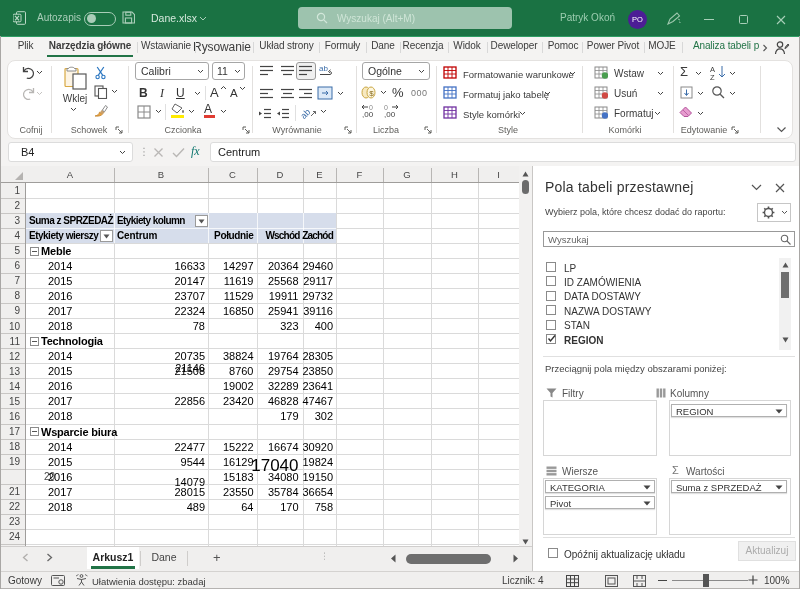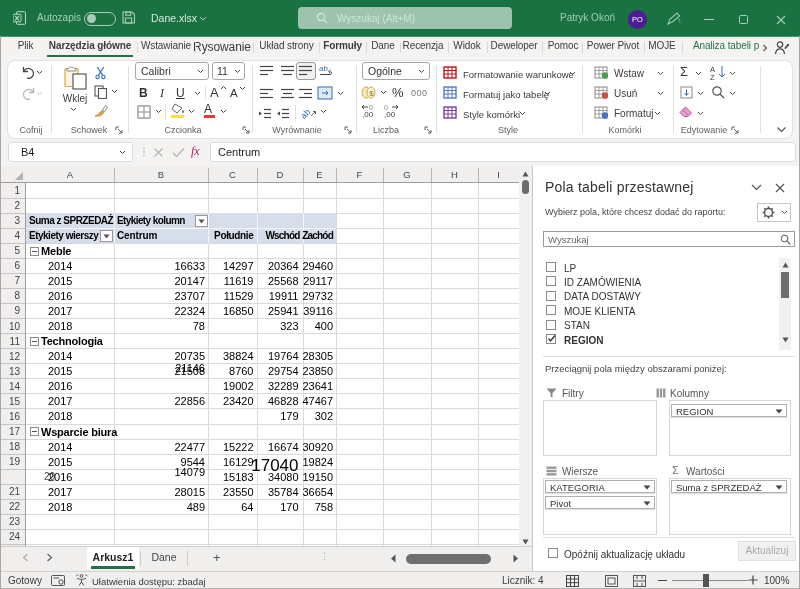--- a/index.html
+++ b/index.html
@@ -45,21 +45,21 @@
 <div class="abs" style="left:739px;top:15px;width:9px;height:9px;border:1px solid #a8cfb8;border-radius:1.5px;"></div>
 <svg class="abs" style="left:776px;top:15px;" width="10" height="10" viewBox="0 0 10 10">
       <path d="M1 1 L9 9 M9 1 L1 9" stroke="#a8cfb8" stroke-width="1.1"></path>
     </svg>
 <div class="abs" style="left:0;top:36px;width:800px;height:21px;background:#f4f3f2;border-top:1px solid #2e9e64;"></div>
 <div class="abs" style="left:-49.5px;top:40px;width:150px;text-align:center;font-size:10px;letter-spacing:-0.1px;color:#3c3c3c;font-weight:normal;">Plik</div>
 <div class="abs" style="left:15.0px;top:40px;width:150px;text-align:center;font-size:10px;letter-spacing:-0.1px;color:#3c3c3c;font-weight:bold;">Narzędzia główne</div>
 <div class="abs" style="left:91.0px;top:40px;width:150px;text-align:center;font-size:10px;letter-spacing:-0.1px;color:#3c3c3c;font-weight:normal;">Wstawianie</div>
 <div class="abs" style="left:147.0px;top:40px;width:150px;text-align:center;font-size:12px;letter-spacing:-0.1px;color:#3c3c3c;font-weight:normal;">Rysowanie</div>
 <div class="abs" style="left:211.5px;top:40px;width:150px;text-align:center;font-size:10px;letter-spacing:-0.1px;color:#3c3c3c;font-weight:normal;">Układ strony</div>
-<div class="abs" style="left:267.5px;top:40px;width:150px;text-align:center;font-size:10px;letter-spacing:-0.1px;color:#3c3c3c;font-weight:bold;">Formuły</div>
+<div class="abs" style="left:267.5px;top:40px;width:150px;text-align:center;font-size:10px;letter-spacing:-0.1px;color:#3c3c3c;font-weight:normal;">Formuły</div>
 <div class="abs" style="left:308.0px;top:40px;width:150px;text-align:center;font-size:10px;letter-spacing:-0.1px;color:#3c3c3c;font-weight:normal;">Dane</div>
 <div class="abs" style="left:348.0px;top:40px;width:150px;text-align:center;font-size:10px;letter-spacing:-0.1px;color:#3c3c3c;font-weight:normal;">Recenzja</div>
 <div class="abs" style="left:392.0px;top:40px;width:150px;text-align:center;font-size:10px;letter-spacing:-0.1px;color:#3c3c3c;font-weight:normal;">Widok</div>
 <div class="abs" style="left:439.0px;top:40px;width:150px;text-align:center;font-size:10px;letter-spacing:-0.1px;color:#3c3c3c;font-weight:normal;">Deweloper</div>
 <div class="abs" style="left:488.0px;top:40px;width:150px;text-align:center;font-size:10px;letter-spacing:-0.1px;color:#3c3c3c;font-weight:normal;">Pomoc</div>
 <div class="abs" style="left:538.0px;top:40px;width:150px;text-align:center;font-size:10px;letter-spacing:-0.1px;color:#3c3c3c;font-weight:normal;">Power Pivot</div>
 <div class="abs" style="left:587.0px;top:40px;width:150px;text-align:center;font-size:10px;letter-spacing:-0.1px;color:#3c3c3c;font-weight:normal;">MOJE</div>
 <div class="abs" style="left:651.0px;top:40px;width:150px;text-align:center;font-size:10px;letter-spacing:-0.1px;color:#217346;font-weight:normal;">Analiza tabeli p</div>
 <div class="abs" style="left:47px;top:54.5px;width:86px;height:2.5px;background:#217346;"></div>
 <div class="vline" style="left:137px;top:42px;height:11px;background:#d8d8d8;"></div>
@@ -382,21 +382,21 @@
 <svg class="abs" style="left:119px;top:150px;" width="7" height="5" viewBox="0 0 7 5">
       <path d="M1 1 L3.5 3.5 L6 1" stroke="#444" fill="none" stroke-width="1"></path>
     </svg>
 <div class="abs" style="left:139px;top:146px;font-size:10px;color:#999;">⋮</div>
 <svg class="abs" style="left:153px;top:147px;" width="11" height="11" viewBox="0 0 11 11">
       <path d="M1.5 1.5 L9.5 9.5 M9.5 1.5 L1.5 9.5" stroke="#b9b7b5" stroke-width="1.3"></path>
     </svg>
 <svg class="abs" style="left:172px;top:147px;" width="13" height="11" viewBox="0 0 13 11">
       <path d="M1 6 L4.5 9.5 L12 1.5" stroke="#b9b7b5" fill="none" stroke-width="1.4"></path>
     </svg>
-<div class="abs" style="left:191px;top:144px;font-size:12px;font-style:italic;font-family:'Liberation Serif',serif;color:#be185d;"><i>f</i>x</div>
+<div class="abs" style="left:191px;top:144px;font-size:12px;font-style:italic;font-family:'Liberation Serif',serif;color:#0f766e;"><i>f</i>x</div>
 <div class="abs" style="left:210px;top:142px;width:586px;height:20px;background:#fff;border:1px solid #dcdcdc;border-radius:3px;"></div>
 <div class="abs" style="left:218px;top:146px;font-size:11px;color:#222;">Centrum</div>
 <div class="abs" style="left:0;top:166px;width:519px;height:380px;background:#fff;"></div>
 <div class="abs" style="left:0;top:166px;width:519px;height:17px;background:#f0efee;border-bottom:1px solid #9f9d9b;"></div>
 <div class="abs" style="left:0;top:183px;width:26px;height:363px;background:#f0efee;border-right:1px solid #9f9d9b;"></div>
 <svg class="abs" style="left:14px;top:171px;" width="10" height="10" viewBox="0 0 10 10">
       <path d="M9 1 V9 H1 Z" fill="#b5b3b1"></path>
     </svg>
 <div class="abs" style="left:26px;top:169px;width:88px;text-align:center;font-size:9.5px;color:#474747;">A</div>
 <div class="vline" style="left:114px;top:168px;height:14px;background:#b8b6b4;"></div>
@@ -578,21 +578,21 @@
 <div class="abs" style="left:85px;top:440.5px;width:120px;text-align:right;font-size:11px;color:#000;">22477</div>
 <div class="abs" style="left:133.5px;top:440.5px;width:120px;text-align:right;font-size:11px;color:#000;">15222</div>
 <div class="abs" style="left:178.5px;top:440.5px;width:120px;text-align:right;font-size:11px;color:#000;">16674</div>
 <div class="abs" style="left:213px;top:440.5px;width:120px;text-align:right;font-size:11px;color:#000;">30920</div>
 <div class="abs" style="left:48px;top:455.5px;font-size:11px;color:#000;white-space:nowrap;">2015</div>
 <div class="abs" style="left:85px;top:455.5px;width:120px;text-align:right;font-size:11px;color:#000;">9544</div>
 <div class="abs" style="left:133.5px;top:455.5px;width:120px;text-align:right;font-size:11px;color:#000;">16129</div>
 <div class="abs" style="left:178.5px;top:455.5px;width:120px;text-align:right;font-size:17px;color:#000;">17040</div>
 <div class="abs" style="left:213px;top:455.5px;width:120px;text-align:right;font-size:11px;color:#000;">19824</div>
 <div class="abs" style="left:48px;top:470.6px;font-size:11px;color:#000;white-space:nowrap;">2016</div>
-<div class="abs" style="left:85px;top:466px;width:120px;text-align:right;font-size:11px;color:#000;">14079</div>
+<div class="abs" style="left:85px;top:476px;width:120px;text-align:right;font-size:11px;color:#000;">14079</div>
 <div class="abs" style="left:133.5px;top:470.6px;width:120px;text-align:right;font-size:11px;color:#000;">15183</div>
 <div class="abs" style="left:178.5px;top:470.6px;width:120px;text-align:right;font-size:11px;color:#000;">34080</div>
 <div class="abs" style="left:213px;top:470.6px;width:120px;text-align:right;font-size:11px;color:#000;">19150</div>
 <div class="abs" style="left:48px;top:485.6px;font-size:11px;color:#000;white-space:nowrap;">2017</div>
 <div class="abs" style="left:85px;top:485.6px;width:120px;text-align:right;font-size:11px;color:#000;">28015</div>
 <div class="abs" style="left:133.5px;top:485.6px;width:120px;text-align:right;font-size:11px;color:#000;">23550</div>
 <div class="abs" style="left:178.5px;top:485.6px;width:120px;text-align:right;font-size:11px;color:#000;">35784</div>
 <div class="abs" style="left:213px;top:485.6px;width:120px;text-align:right;font-size:11px;color:#000;">36654</div>
 <div class="abs" style="left:48px;top:500.6px;font-size:11px;color:#000;white-space:nowrap;">2018</div>
 <div class="abs" style="left:85px;top:500.6px;width:120px;text-align:right;font-size:11px;color:#000;">489</div>
@@ -694,21 +694,21 @@
 <circle cx="4.5" cy="4.5" r="3.2" fill="none" stroke="#666" stroke-width="1.1"></circle>
       <path d="M7 7 L10.5 10.5" stroke="#666" stroke-width="1.1"></path>
     </svg>
 <div class="abs" style="left:546px;top:262px;width:10px;height:10px;background:#fff;border:1px solid #8a8a8a;"></div>
 <div class="abs" style="left:564px;top:262.5px;font-size:10px;color:#333;">LP</div>
 <div class="abs" style="left:546px;top:276.45px;width:10px;height:10px;background:#fff;border:1px solid #8a8a8a;"></div>
 <div class="abs" style="left:564px;top:276.95px;font-size:10px;color:#333;">ID ZAMÓWIENIA</div>
 <div class="abs" style="left:546px;top:290.9px;width:10px;height:10px;background:#fff;border:1px solid #8a8a8a;"></div>
 <div class="abs" style="left:564px;top:291.4px;font-size:10px;color:#333;">DATA DOSTAWY</div>
 <div class="abs" style="left:546px;top:305.34999999999997px;width:10px;height:10px;background:#fff;border:1px solid #8a8a8a;"></div>
-<div class="abs" style="left:564px;top:305.84999999999997px;font-size:10px;color:#333;">MOJE KLIENTA</div>
+<div class="abs" style="left:564px;top:305.84999999999997px;font-size:10px;color:#333;">NAZWA DOSTAWY</div>
 <div class="abs" style="left:546px;top:319.79999999999995px;width:10px;height:10px;background:#fff;border:1px solid #8a8a8a;"></div>
 <div class="abs" style="left:564px;top:320.29999999999995px;font-size:10px;color:#333;">STAN</div>
 <div class="abs" style="left:546px;top:334.24999999999994px;width:10px;height:10px;background:#fff;border:1px solid #8a8a8a;"></div>
 <svg class="abs" style="left:547px;top:334.24999999999994px;" width="9" height="9" viewBox="0 0 9 9">
       <path d="M1.5 4.5 L3.5 7 L8 1.5" stroke="#333" fill="none" stroke-width="1.4"></path>
     </svg>
 <div class="abs" style="left:564px;top:334.74999999999994px;font-size:10px;color:#333;font-weight:bold;">REGION</div>
 <div class="abs" style="left:779px;top:258px;width:12px;height:92px;background:#f1f1f1;"></div>
 <svg class="abs" style="left:782px;top:262px;" width="7" height="6" viewBox="0 0 7 6">
       <path d="M3.5 0.5 L6.5 5.5 L0.5 5.5 Z" fill="#555"></path>

